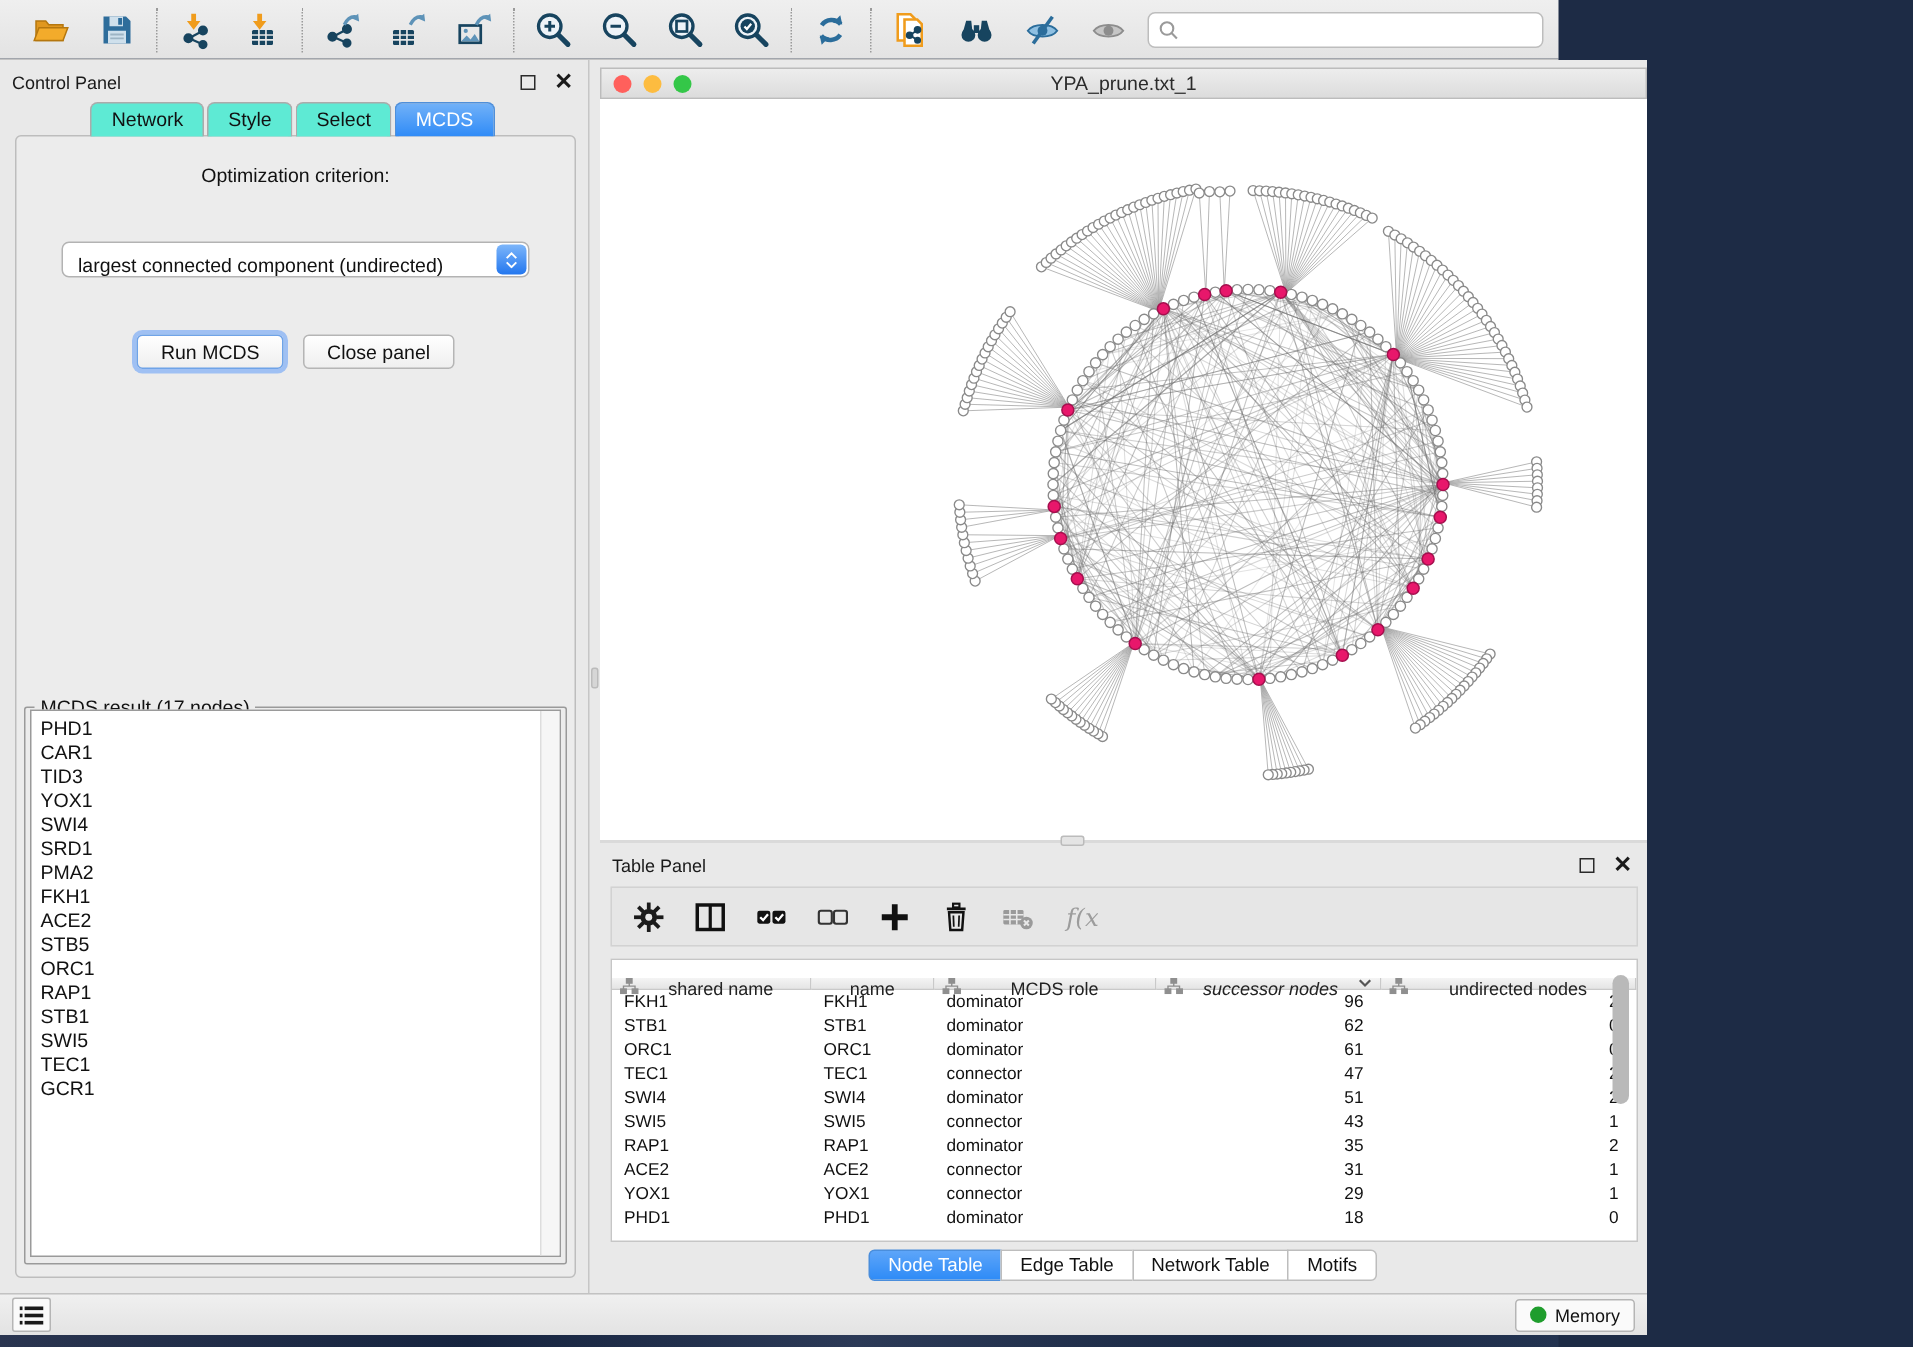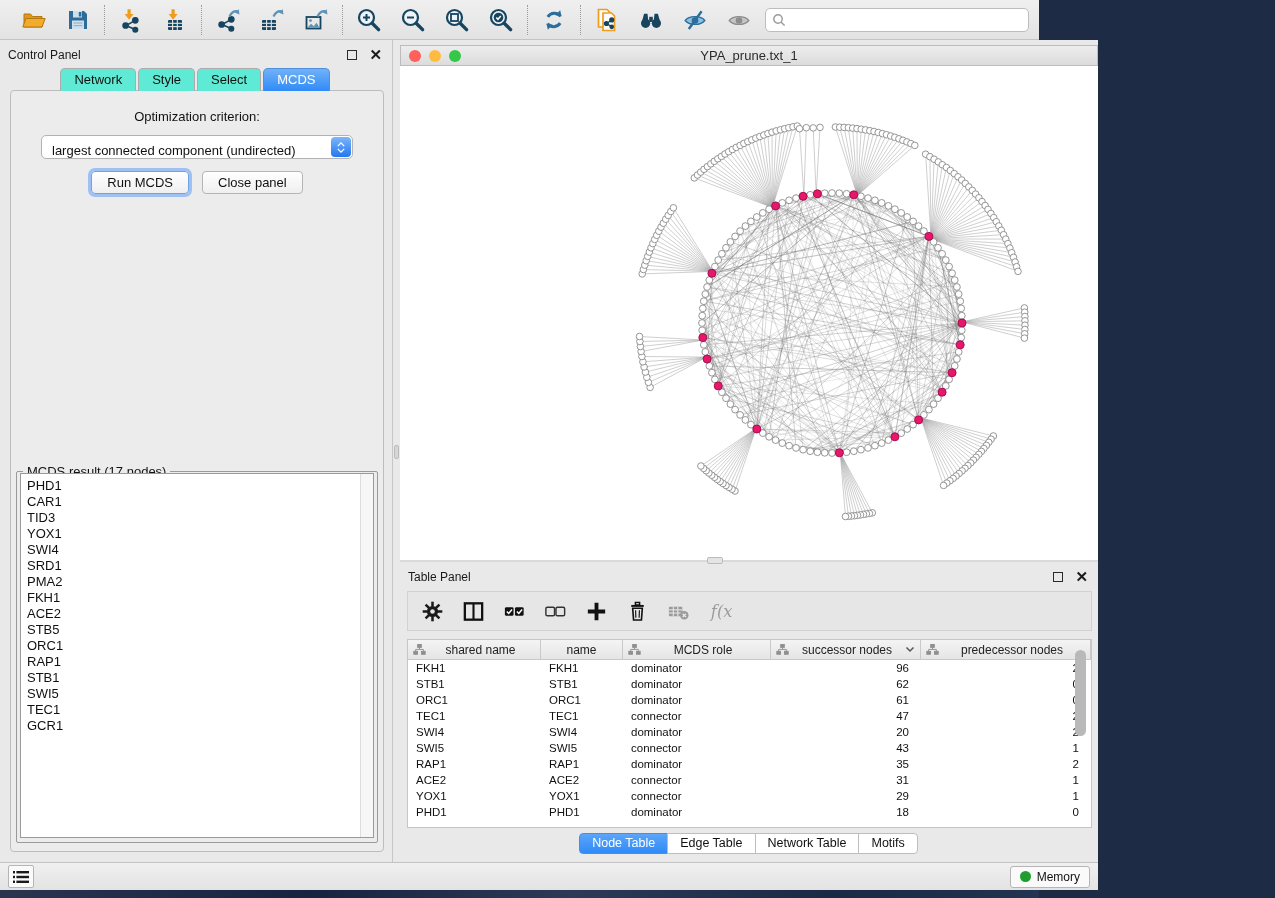--- a/index.html
+++ b/index.html
@@ -24,21 +24,21 @@
 
   
   .control-panel { width:392px; flex:0 0 392px; display:flex; flex-direction:column; padding-bottom:10px; }
   .panel-header { height:26px; display:flex; align-items:center; padding:4px 10px 0 8px; font-size:12px; color:#1a1a1a; }
   .panel-header .sp { flex:1; }
   .float-ico { width:10px; height:10px; border:1.5px solid #2a2a2a; margin-right:12px; display:inline-block; }
   .close-ico { font-size:15px; font-weight:bold; color:#1a1a1a; line-height:10px; }
   .cp-tabs { display:flex; justify-content:center; align-items:flex-end; margin-top:2px; position:relative; z-index:2; }
   .cp-tab { font-size:13px; padding:3px 13px 4px; background:#5eead4; border:1px solid #ababab; border-bottom:none; border-radius:5px 5px 0 0; margin-right:2px; color:#111; }
   .cp-tab.active { background:linear-gradient(#71b1f8,#2f8bf7); border-color:#4f8fd9; color:#fff; }
-  .cp-body { flex:1; margin:-1px 8px 0 10px; background:#ececec; border:1px solid #bdbdbd; border-radius:4px; display:flex; flex-direction:column; padding:18px 3px 8px; }
+  .cp-body { flex:1; margin:-1px 8px 0 10px; background:#ececec; border:1px solid #bdbdbd; border-radius:4px; display:flex; flex-direction:column; padding:18px 3px 8px;gap:26px; }
   .opt-label { text-align:center; font-size:13px; color:#111; }
   .criterion { width:312px; height:24px; margin:11px auto 0; background:#fff; border:1px solid #b3b3b3; border-radius:5px; position:relative; display:flex; align-items:flex-end; font-size:13px; padding-left:10px; color:#111; }
   .stepper { position:absolute; right:1px; top:1px; width:20px; height:20px; border-radius:4px; background:linear-gradient(#7db6fa,#2377ef); display:flex; flex-direction:column; align-items:center; justify-content:center; gap:1px; }
   .stepper svg { width:8px; height:5px; display:block; }
   .btn-row { display:flex; justify-content:center; gap:13px; margin-top:12px; }
   .btn { height:23px; padding:0 15px; font-size:13px; color:#111; background:linear-gradient(#ffffff,#efefef); border:1px solid #b5b5b5; border-radius:4px; }
   .btn.focused { box-shadow:0 0 0 3px rgba(97,156,250,.55); border-color:#6fa3e8; }
   .mcds-box { margin:auto 2px 0; height:372px; border:1px solid #9a9a9a; border-radius:2px; padding:1px 3px 4px; position:relative; }
   .mcds-box .legend { position:absolute; top:-8px; left:6px; background:#ececec; padding:0 4px; font-size:13px; color:#111; }
   .mcds-list { background:#fff; border:1px solid #9a9a9a; height:100%; position:relative; overflow:hidden; padding:4px 0 0 6px; }
@@ -58,21 +58,21 @@
   .net-canvas svg { position:absolute; inset:0; }
   .h-split { height:2px; flex:0 0 2px; background:#dadada; position:relative; }
   .h-split .grip { position:absolute; left:44%; top:-3px; width:16px; height:7px; background:#e4e4e4; border:1px solid #bbb; border-radius:2px; }
 
   
   .table-panel { flex:1; display:flex; flex-direction:column; background:#e9e9e9; }
   .tp-toolbar { margin:3px 6px 0 7px; height:40px; flex:0 0 40px; background:#e6e6e6; border:1px solid #d2d2d2; display:flex; align-items:center; gap:13px; padding-left:10px; }
   .tp-toolbar .tbtn svg { width:25px; height:25px; }
   .table-wrap { margin:8px 6px 0 7px; flex:1; background:#fff; border:1px solid #c6c6c6; position:relative; overflow:hidden; }
   .thead { display:flex; height:20px; }
-  .th { background:linear-gradient(#f4f4f4,#e5e5e5); border-right:1px solid #c9c9c9; border-bottom:1px solid #c9c9c9; display:flex; align-items:center; padding:0 5px; font-size:12px; color:#222; }
+  .th { background:linear-gradient(#f4f4f4,#e5e5e5); border-right:1px solid #c9c9c9; border-bottom:1px solid #c9c9c9; display:flex; align-items:flex-start; padding:0 5px; font-size:12px; color:#222;margin-top:12px; }
   .th .hier { width:13px; height:11px; flex:0 0 13px; }
   .th .lbl { flex:1; text-align:center; }
   .th .sort { width:10px; height:7px; flex:0 0 10px; }
   .trow { display:flex; height:16px; align-items:center; }
   .td { font-size:11.5px; color:#111; padding:0 8px; white-space:nowrap; overflow:hidden; }
   .td.num { text-align:right; padding-right:12px; }
   .tbl-scroll { position:absolute; right:5px; top:10px; width:11px; height:86px; background:#b9b9b9; border-radius:6px; }
   .tp-tabs { height:21px; flex:0 0 21px; margin:5px 0 8px; display:flex; justify-content:center; }
   .tp-tab { font-size:12.5px; padding:2px 12px 3px; background:#fff; border:1px solid #bdbdbd; margin-left:-1px; color:#111; }
   .tp-tab:first-child { border-radius:4px 0 0 4px; }
@@ -1234,21 +1234,21 @@
                     <svg class="hier" viewBox="0 0 14 12">
                       <g fill="#8f8f8f" stroke="#8f8f8f">
                         <rect x="5" y="0.5" width="4" height="3.2"></rect>
                         <rect x="0.8" y="8" width="4" height="3.2"></rect>
                         <rect x="9.2" y="8" width="4" height="3.2"></rect>
                         <path d="M7 3.7v2.2M2.8 8V5.9h8.4V8" fill="none"></path>
                       </g>
                     </svg>
                     <span class="lbl">MCDS role</span>
                   </div>
-                  <div class="th" style="width: 150px; flex: 0 0 150px;">
+                  <div class="th" style="width: 150px; flex: 0 0 150px; font-style: italic;">
                     <svg class="hier" viewBox="0 0 14 12">
                       <g fill="#8f8f8f" stroke="#8f8f8f">
                         <rect x="5" y="0.5" width="4" height="3.2"></rect>
                         <rect x="0.8" y="8" width="4" height="3.2"></rect>
                         <rect x="9.2" y="8" width="4" height="3.2"></rect>
                         <path d="M7 3.7v2.2M2.8 8V5.9h8.4V8" fill="none"></path>
                       </g>
                     </svg>
                     <span class="lbl">successor nodes</span>
                     <svg class="sort" viewBox="0 0 10 7">
@@ -1257,21 +1257,21 @@
                   </div>
                   <div class="th" style="width: 170px; flex: 0 0 170px;">
                     <svg class="hier" viewBox="0 0 14 12">
                       <g fill="#8f8f8f" stroke="#8f8f8f">
                         <rect x="5" y="0.5" width="4" height="3.2"></rect>
                         <rect x="0.8" y="8" width="4" height="3.2"></rect>
                         <rect x="9.2" y="8" width="4" height="3.2"></rect>
                         <path d="M7 3.7v2.2M2.8 8V5.9h8.4V8" fill="none"></path>
                       </g>
                     </svg>
-                    <span class="lbl">predecessor nodes</span>
+                    <span class="lbl">undirected nodes</span>
                   </div>
                 </div>
               <div id="tbody">
                   <div class="trow">
                     <div class="td" style="width: 133px; flex: 0 0 133px;">FKH1</div>
                     <div class="td" style="width: 82px; flex: 0 0 82px;">FKH1</div>
                     <div class="td" style="width: 148px; flex: 0 0 148px;">dominator</div>
                     <div class="td num" style="width: 150px; flex: 0 0 150px;">96</div>
                     <div class="td num" style="width: 170px; flex: 0 0 170px;">2</div>
                   </div>
@@ -1293,21 +1293,21 @@
                     <div class="td" style="width: 133px; flex: 0 0 133px;">TEC1</div>
                     <div class="td" style="width: 82px; flex: 0 0 82px;">TEC1</div>
                     <div class="td" style="width: 148px; flex: 0 0 148px;">connector</div>
                     <div class="td num" style="width: 150px; flex: 0 0 150px;">47</div>
                     <div class="td num" style="width: 170px; flex: 0 0 170px;">2</div>
                   </div>
                   <div class="trow">
                     <div class="td" style="width: 133px; flex: 0 0 133px;">SWI4</div>
                     <div class="td" style="width: 82px; flex: 0 0 82px;">SWI4</div>
                     <div class="td" style="width: 148px; flex: 0 0 148px;">dominator</div>
-                    <div class="td num" style="width: 150px; flex: 0 0 150px;">20</div>
+                    <div class="td num" style="width: 150px; flex: 0 0 150px;">51</div>
                     <div class="td num" style="width: 170px; flex: 0 0 170px;">2</div>
                   </div>
                   <div class="trow">
                     <div class="td" style="width: 133px; flex: 0 0 133px;">SWI5</div>
                     <div class="td" style="width: 82px; flex: 0 0 82px;">SWI5</div>
                     <div class="td" style="width: 148px; flex: 0 0 148px;">connector</div>
                     <div class="td num" style="width: 150px; flex: 0 0 150px;">43</div>
                     <div class="td num" style="width: 170px; flex: 0 0 170px;">1</div>
                   </div>
                   <div class="trow">

